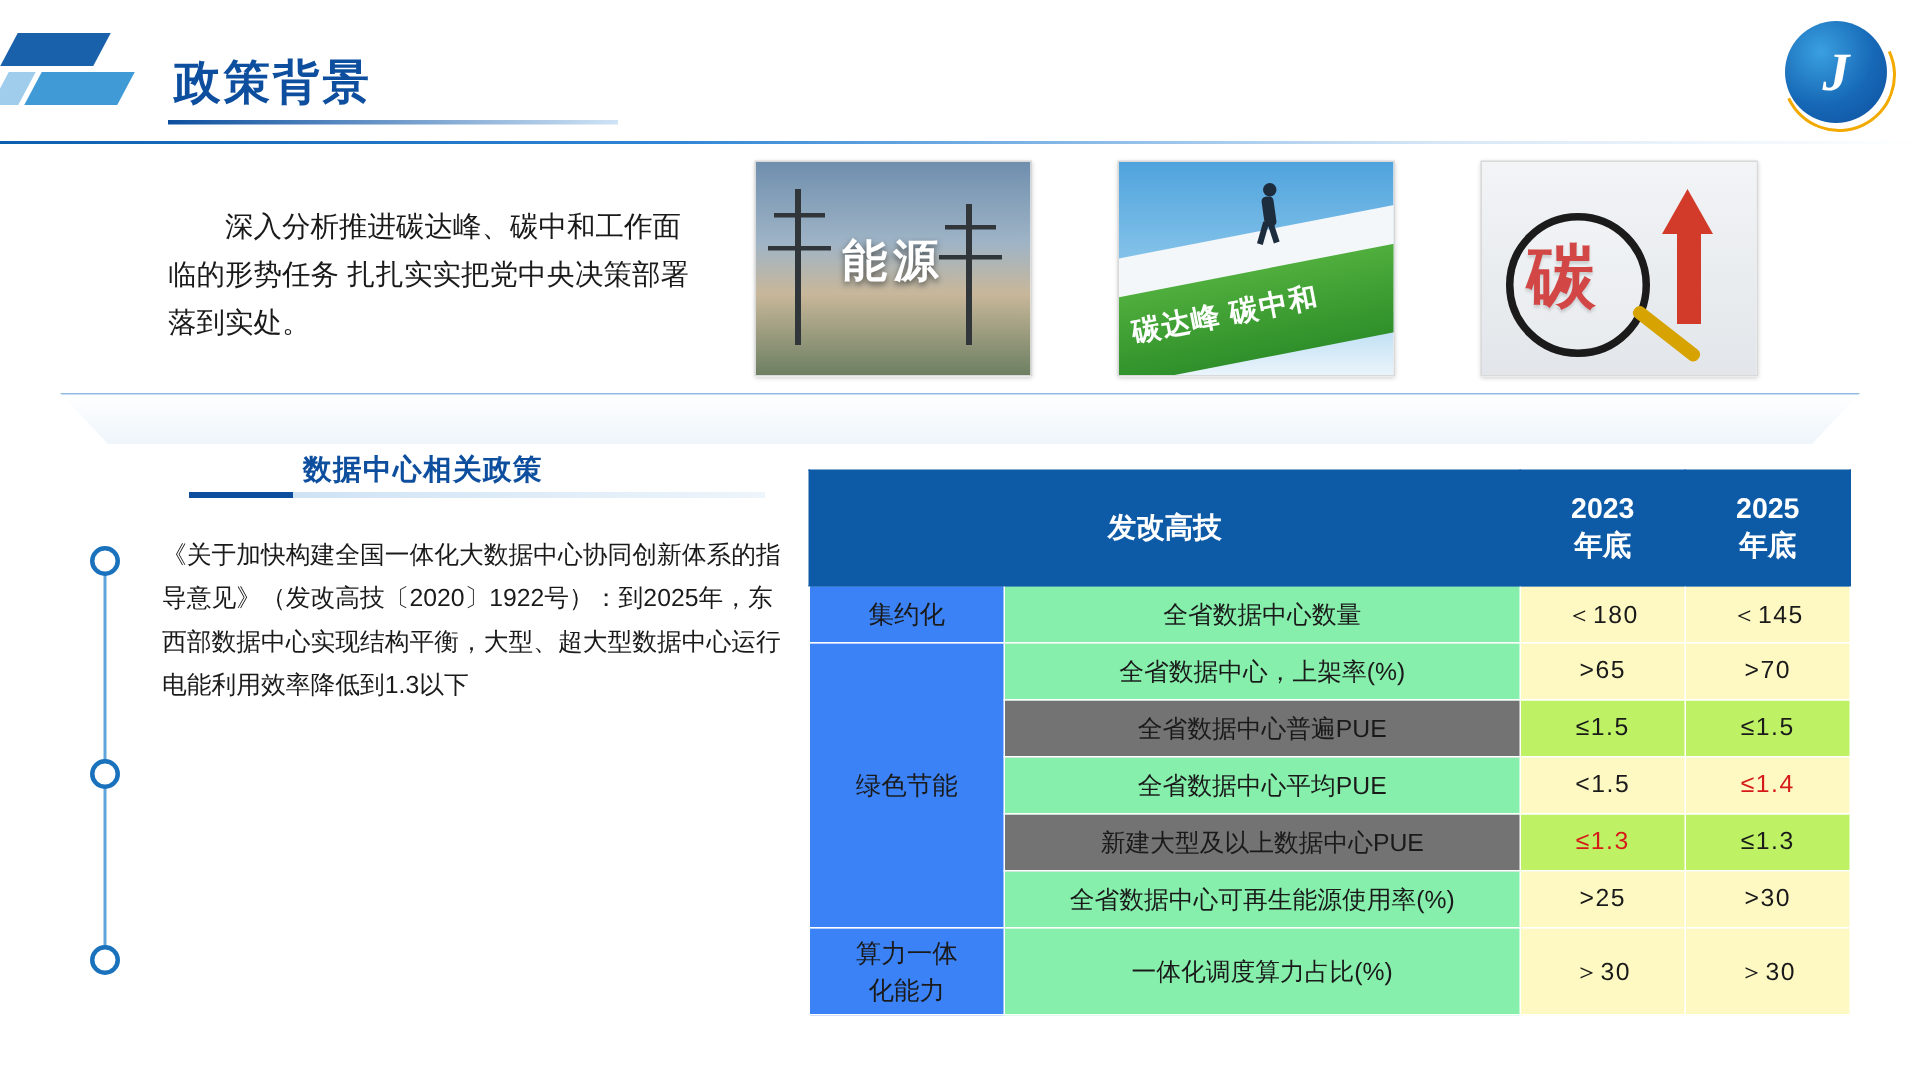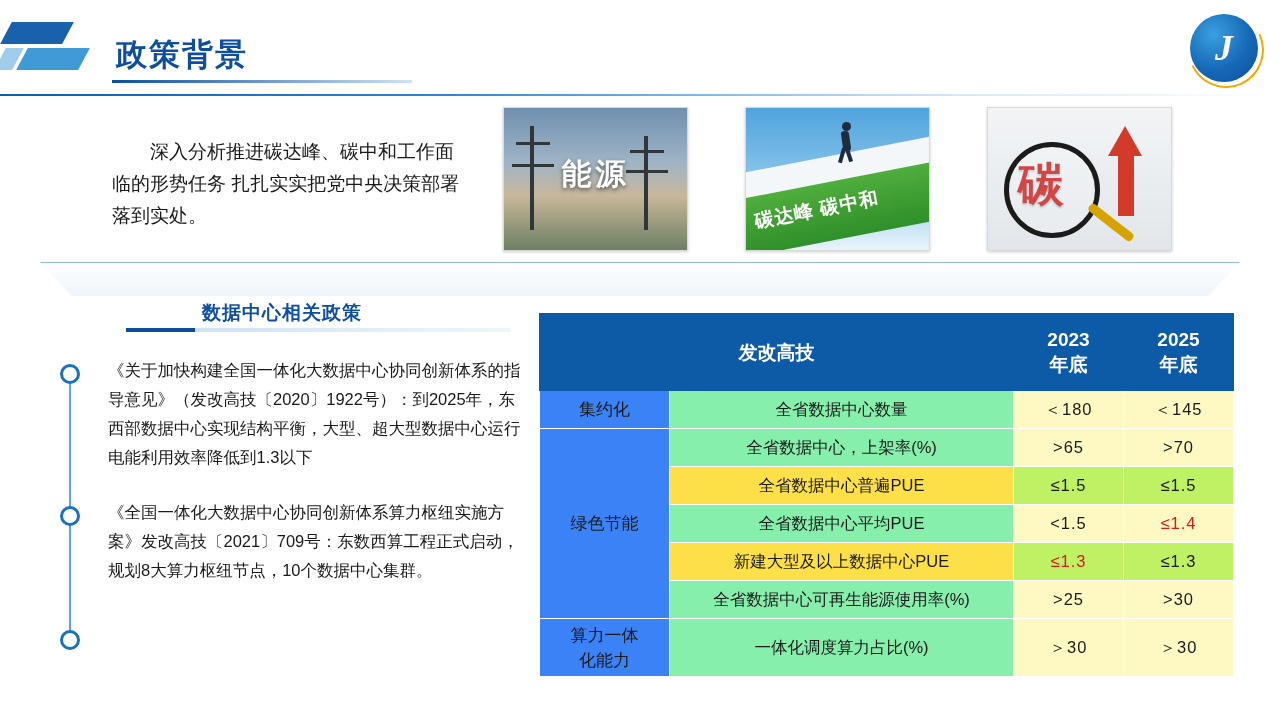--- a/index.html
+++ b/index.html
@@ -364,21 +364,21 @@
 
   table.kpi td.cat {
     background: #3b82f6;
     font-size: 17px;
     line-height: 25px;
   }
   table.kpi td.ind {
     background: #86efac;
     text-align: center;
   }
-  table.kpi tr.alt td.ind { background: #fde047; }
+  table.kpi tr.alt td.ind { background: #737373; }
   table.kpi td.val {
     background: #fef9c3;
     letter-spacing: 1px;
   }
   table.kpi tr.alt td.val { background: #bef264; }
   table.kpi td.red { color: #d61a1a; }
   table.kpi tbody tr { height: 38px; }
 </style>
 </head>
 <body>
@@ -446,21 +446,20 @@
 <div class="left-col">
   <div class="section-heading">数据中心相关政策</div>
   <div class="section-bar"></div>
   <div class="timeline"></div>
 
   <div class="bullet b1"></div>
   <div class="bullet b2"></div>
   <div class="bullet b3"></div>
 
   <div class="para p1">《关于加快构建全国一体化大数据中心协同创新体系的指导意见》（发改高技〔2020〕1922号）：到2025年，东西部数据中心实现结构平衡，大型、超大型数据中心运行电能利用效率降低到1.3以下</div>
-  <div class="para p2">《全国一体化大数据中心协同创新体系算力枢纽实施方案》发改高技〔2021〕709号：东数西算工程正式启动，规划8大算力枢纽节点，10个数据中心集群。</div>
 </div>
 
 <div class="table-wrap">
   <table class="kpi">
     <colgroup>
       <col class="col-cat">
         <col class="col-ind">
         <col class="col-y1">
         <col class="col-y2">
     </colgroup>

